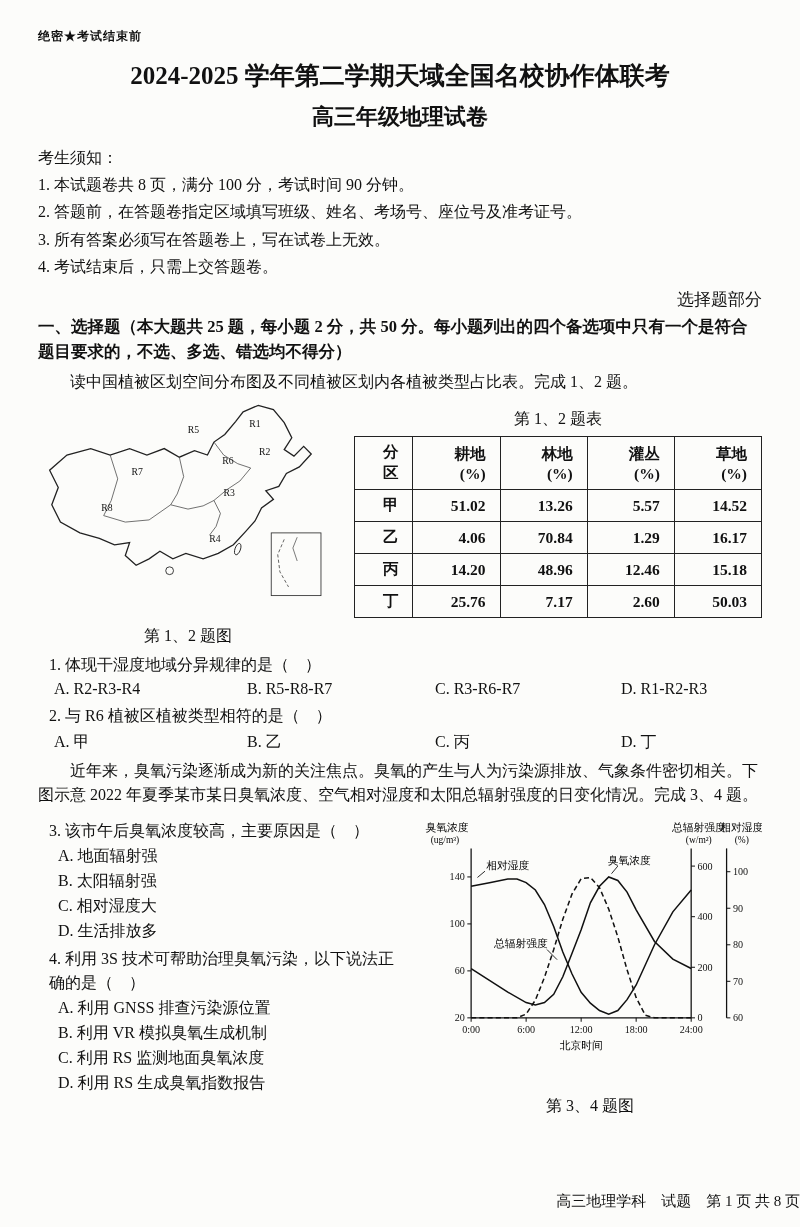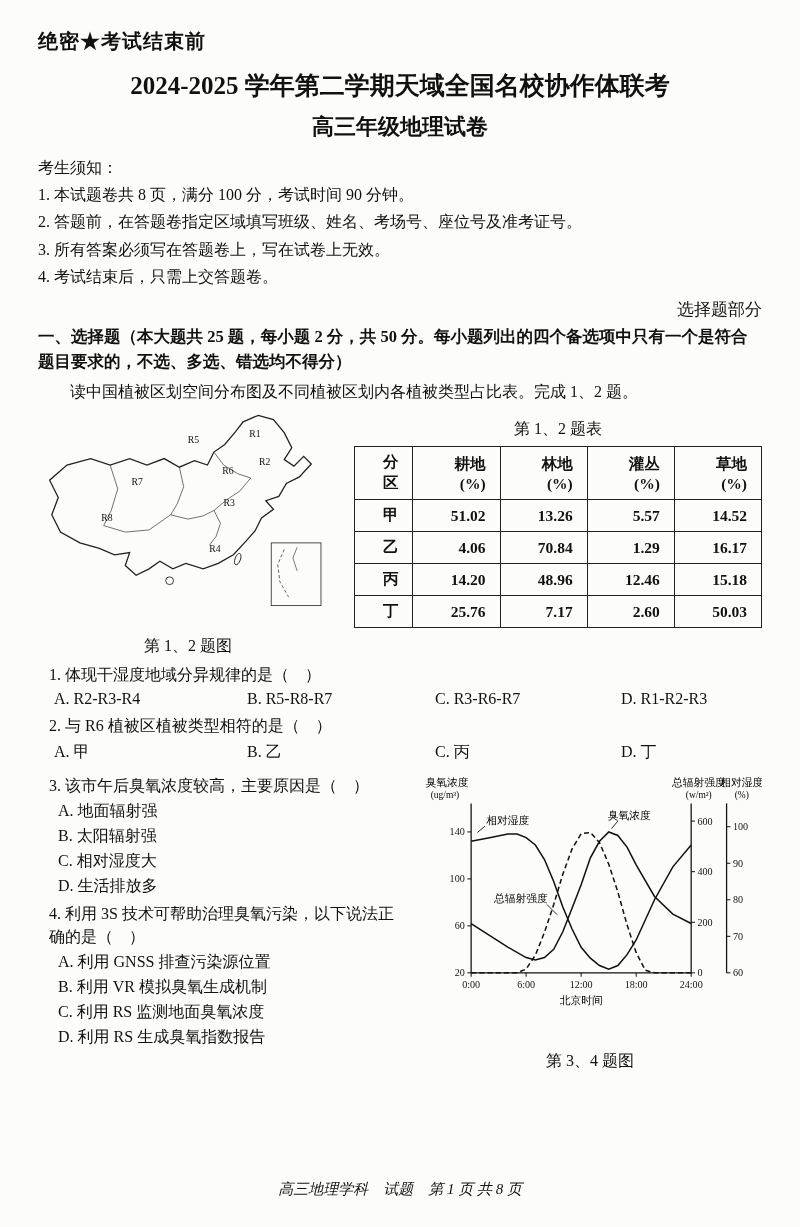--- a/index.html
+++ b/index.html
@@ -1,42 +1,42 @@
 <!DOCTYPE html>
 <html><head>
 <meta charset="utf-8">
 <style>
   html,body { margin:0; padding:0; background:#d8d8d8; }
   .page {
     width:800px; height:1227px; margin:0 auto; background:#fcfcfa; color:#111;
     font-family:"Liberation Serif","DejaVu Serif",serif;
     box-sizing:border-box; padding:28px 38px 16px; position:relative; overflow:hidden;
   }
-  .secrecy { font-weight:bold; font-size:20px; letter-spacing:1px; }
+  .secrecy { font-weight:bold; font-size:12px; letter-spacing:1px; }
   .title { text-align:center; font-size:25px; font-weight:bold; margin:14px 0 4px; }
   .subtitle { text-align:center; font-size:22px; font-weight:bold; margin:10px 0 14px; }
   .notice p { margin:4px 0; font-size:16px; line-height:1.45; }
   .part-title { text-align:right; font-weight:normal; font-size:17px; margin:10px 0 4px; }
   .intro { font-weight:bold; font-size:16.5px; line-height:1.5; margin:4px 0; }
   .passage { text-indent:2em; font-size:16px; line-height:1.55; margin:6px 0; }
   .fig-row { display:flex; gap:16px; margin:4px 0 6px; align-items:flex-start; }
   .map-block { width:300px; text-align:center; }
   .table-block { flex:1; padding-top:8px; }
   .table-title { text-align:center; font-size:16px; margin:0 0 6px; }
   table { border-collapse:collapse; margin:0 auto; font-size:15.5px; }
   td,th { border:1.2px solid #222; padding:5px 14px; text-align:right; font-weight:bold; }
   .caption { font-size:16px; margin-top:21px; text-align:center; }
   .question { margin:5px 0; font-size:16px; }
   .q-text { margin:4px 11px; line-height:1.45; }
   .options-grid { display:grid; grid-template-columns:185px 180px 178px auto; margin:2px 0 6px 16px;gap:8px; }
   .q34-row { display:flex; gap:9px; align-items:flex-start; }
   .q34-left { width:392px; }
   .opt-line { margin:4px 0 4px 20px; }
   .chart-block { flex:1; text-align:center; padding-top:4px; }
-  .footer { position:absolute; bottom:28px; left:0; width:100%; text-align:center; font-size:15px;font-style:italic; }
+  .footer { position:absolute; bottom:16px; left:0; width:100%; text-align:right; font-size:15px; }
   svg text { font-family:"Liberation Serif","DejaVu Serif",serif; }
 </style>
 </head>
 <body>
 
 <div class="page">
 
   <div class="secrecy">绝密★考试结束前</div>
   <div class="title">2024-2025 学年第二学期天域全国名校协作体联考</div>
   <div class="subtitle">高三年级地理试卷</div>
@@ -144,20 +144,21 @@
   <div class="question">
     <p class="q-text">2. 与 R6 植被区植被类型相符的是（　）</p>
     <div class="options-grid">
       <span>A. 甲</span>
       <span>B. 乙</span>
       <span>C. 丙</span>
       <span>D. 丁</span>
     </div>
   </div>
 
+  <p class="passage">近年来，臭氧污染逐渐成为新的关注焦点。臭氧的产生与人为污染源排放、气象条件密切相关。下图示意 2022 年夏季某市某日臭氧浓度、空气相对湿度和太阳总辐射强度的日变化情况。完成 3、4 题。</p>
 
   <div class="q34-row">
     <div class="q34-left">
       <div class="question">
         <p class="q-text">3. 该市午后臭氧浓度较高，主要原因是（　）</p>
         <p class="opt-line">A. 地面辐射强</p>
         <p class="opt-line">B. 太阳辐射强</p>
         <p class="opt-line">C. 相对湿度大</p>
         <p class="opt-line">D. 生活排放多</p>
       </div>

